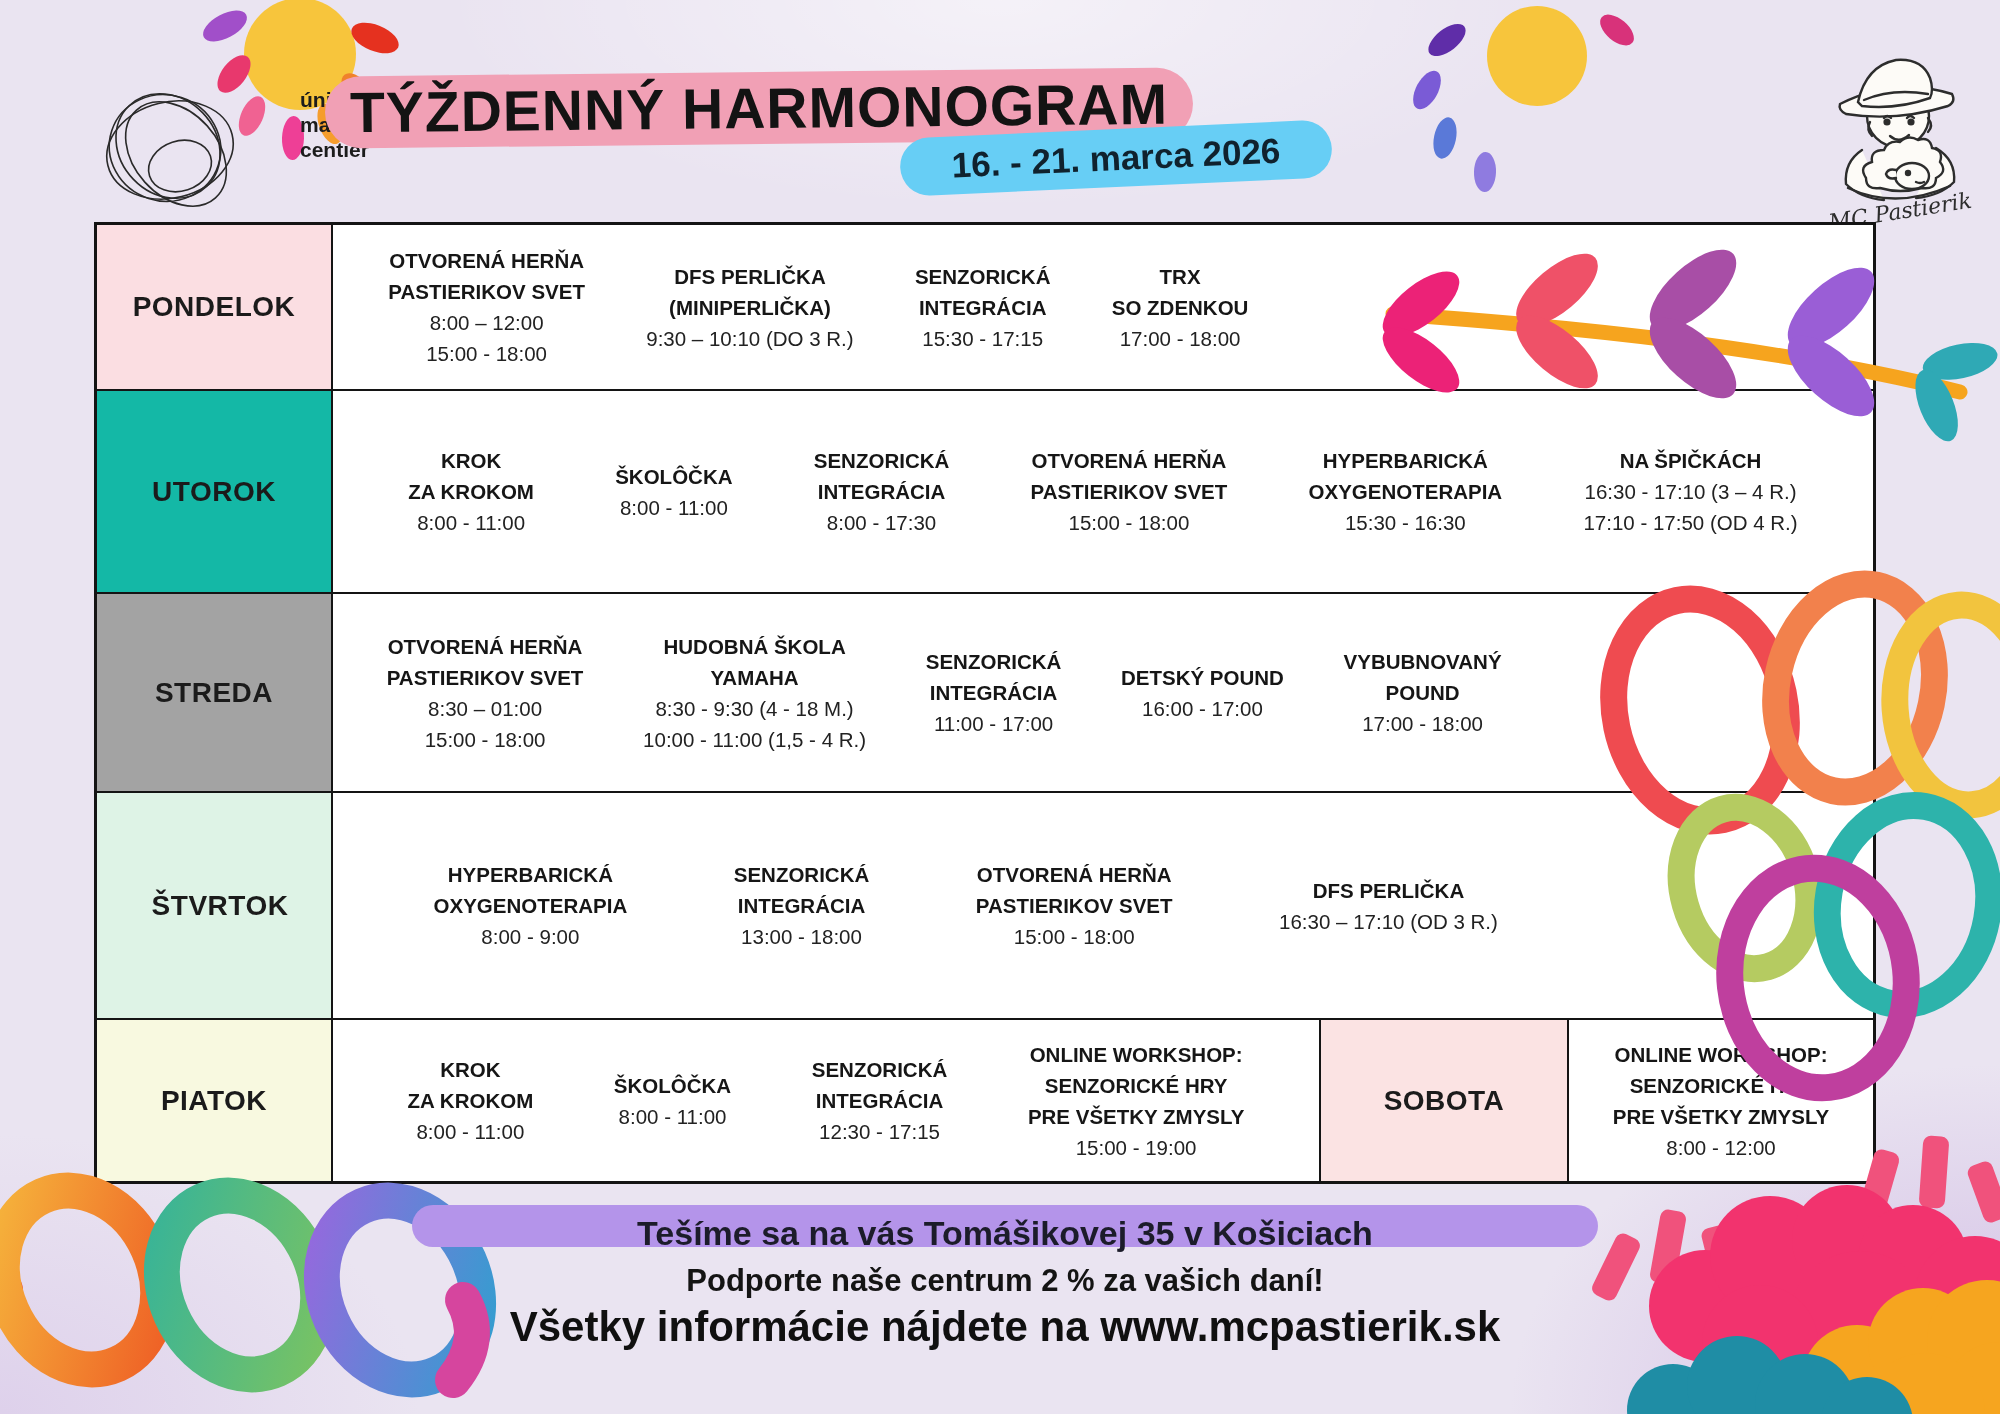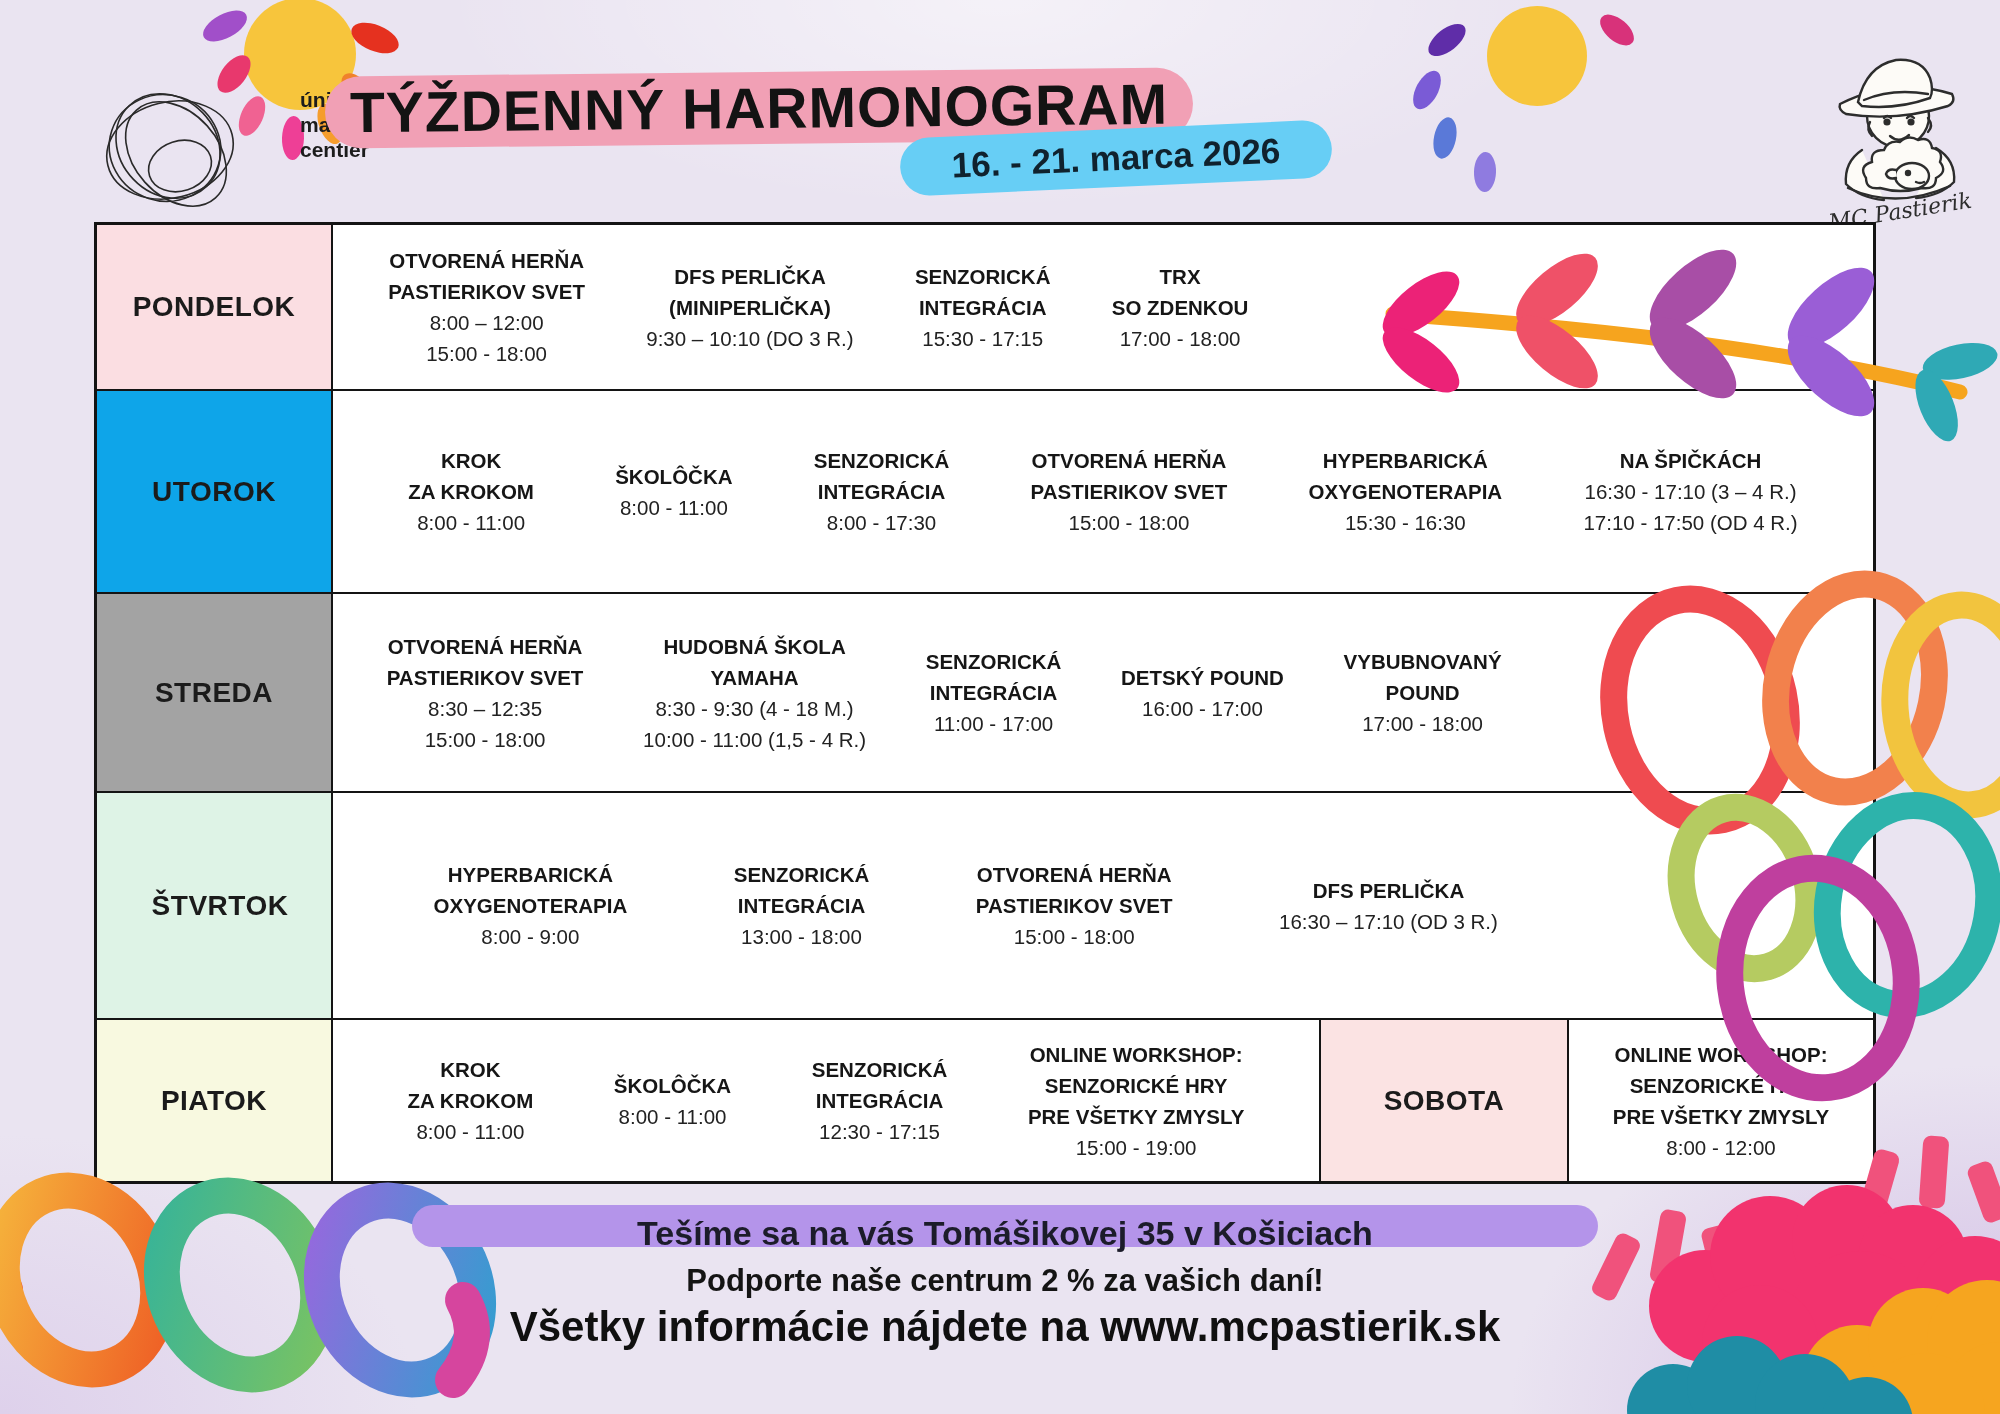--- a/index.html
+++ b/index.html
@@ -188,21 +188,21 @@
           </div>
           <div class="event">
             <div class="ev-title">TRX</div>
             <div class="ev-title">SO ZDENKOU</div>
             <div class="ev-time">17:00 - 18:00</div>
           </div>
           <div class="spacer" style="flex: 0 0 520px;"></div>
         </div>
       </div>
       <div class="row">
-        <div class="day-cell" style="background: #0ea5e9;">UTOROK</div>
+        <div class="day-cell" style="background: #14b8a6;">UTOROK</div>
         <div class="events">
           <div class="event">
             <div class="ev-title">KROK</div>
             <div class="ev-title">ZA KROKOM</div>
             <div class="ev-time">8:00 - 11:00</div>
           </div>
           <div class="event">
             <div class="ev-title">ŠKOLÔČKA</div>
             <div class="ev-time">8:00 - 11:00</div>
           </div>
@@ -227,21 +227,21 @@
             <div class="ev-time">17:10 - 17:50 (OD 4 R.)</div>
           </div>
         </div>
       </div>
       <div class="row">
         <div class="day-cell" style="background: #a3a3a3;">STREDA</div>
         <div class="events">
           <div class="event">
             <div class="ev-title">OTVORENÁ HERŇA</div>
             <div class="ev-title">PASTIERIKOV SVET</div>
-            <div class="ev-time">8:30 – 12:35</div>
+            <div class="ev-time">8:30 – 01:00</div>
             <div class="ev-time">15:00 - 18:00</div>
           </div>
           <div class="event">
             <div class="ev-title">HUDOBNÁ ŠKOLA</div>
             <div class="ev-title">YAMAHA</div>
             <div class="ev-time">8:30 - 9:30 (4 - 18 M.)</div>
             <div class="ev-time">10:00 - 11:00 (1,5 - 4 R.)</div>
           </div>
           <div class="event">
             <div class="ev-title">SENZORICKÁ</div>

